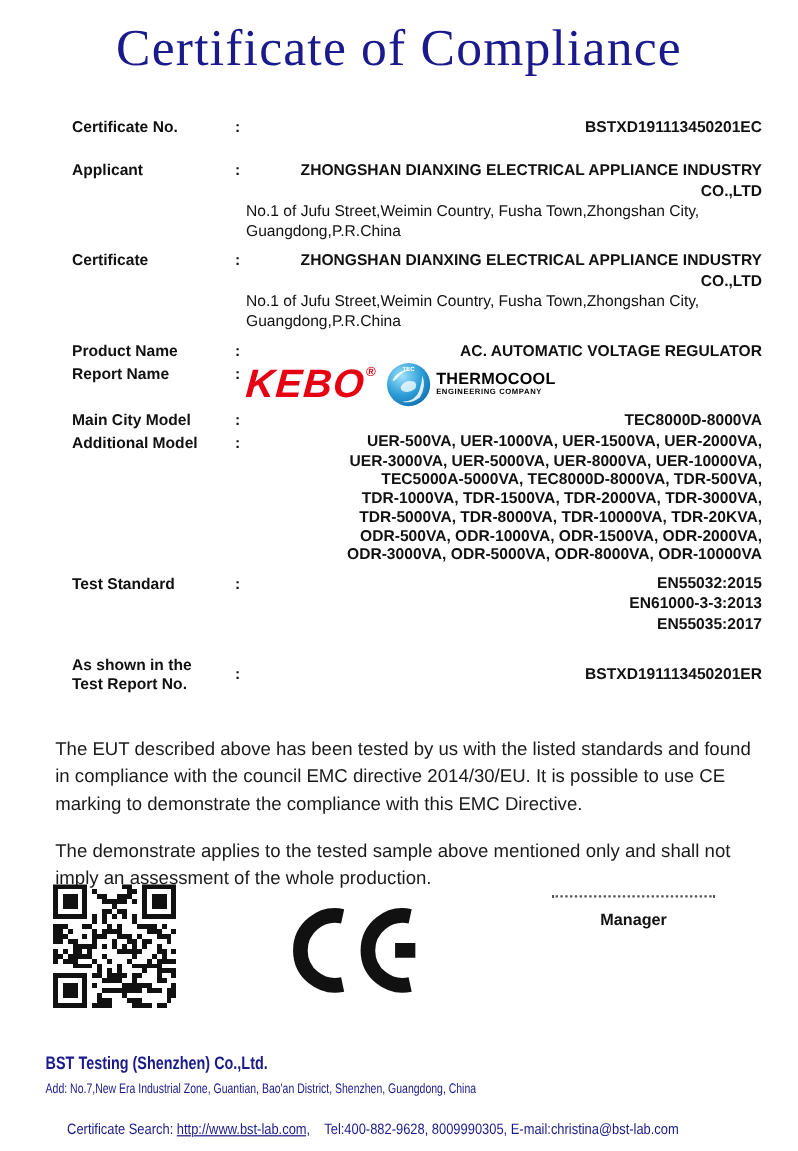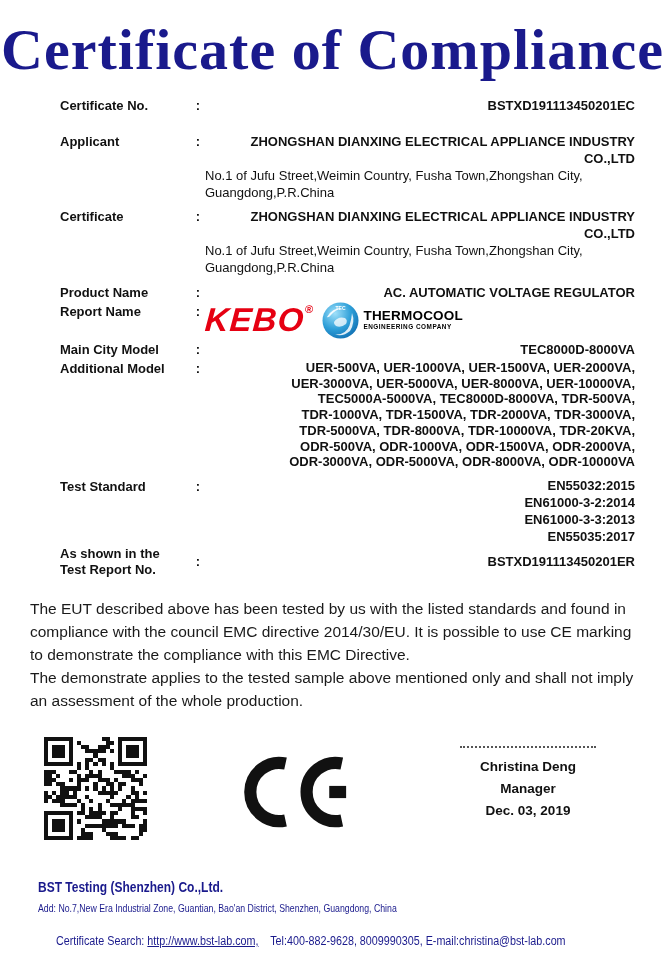--- a/index.html
+++ b/index.html
@@ -1,41 +1,41 @@
 <!DOCTYPE html>
 <html><head>
 <meta charset="utf-8">
 <style>
   html,body{margin:0;padding:0;background:#fff;}
   .page{position:relative;width:665px;height:959px;background:#ffffff;overflow:hidden;
         font-family:"Liberation Sans","DejaVu Sans",sans-serif;color:#111;}
   .title{position:absolute;top:16px;left:0;width:665px;margin:0;text-align:center;
-         font-family:"Liberation Serif","DejaVu Serif",serif;font-weight:700;
-         font-size:58px;letter-spacing:1px;color:#1a1a8c;}
+         font-family:"Liberation Serif","DejaVu Serif",serif;font-weight:400;
+         font-size:43px;letter-spacing:1px;color:#1a1a8c;}
   .row{position:absolute;left:60px;width:575px;font-size:13px;line-height:17px;}
   .lbl{position:absolute;left:0;top:0;width:132px;font-weight:700;white-space:nowrap;}
   .lbl .l2{display:block;}
   .colon{position:absolute;left:128px;top:0;width:20px;font-weight:700;text-align:center;}
   .val{position:absolute;left:145px;top:0;width:430px;white-space:nowrap;}
   .b{font-weight:700;text-align:right;}
   .vline{white-space:nowrap;}
   .lh15 .vline{line-height:15.7px;}
   .lh17 .vline{line-height:16.9px;}
   
   .logos{position:absolute;left:205px;top:299px;height:42px;display:flex;align-items:center;}
   .kebo{color:#e60012;font-weight:700;font-style:italic;font-size:33px;letter-spacing:1px;
         transform:skewX(-4deg);white-space:nowrap;}
   .kebo sup{font-size:11px;font-style:normal;vertical-align:18px;letter-spacing:0;}
   .thermo{display:flex;align-items:center;margin-left:10px;}
   .thermo-text{margin-left:4px;color:#000000;}
   .thermo-name{font-weight:700;font-size:13.5px;letter-spacing:0.2px;line-height:14px;white-space:nowrap;}
   .thermo-sub{font-weight:700;font-size:6.4px;letter-spacing:0.5px;line-height:8px;white-space:nowrap;}
   
   .statement{position:absolute;left:30px;top:597px;width:614px;font-size:15.5px;line-height:23px;color:#1a1a1a;}
-  .statement p{margin:0;}
+  .statement p{margin:16px;}
   
   .qr{position:absolute;left:43px;top:737px;}
   .ce{position:absolute;left:242px;top:752px;}
   .sig{position:absolute;left:444px;top:746px;width:168px;text-align:center;}
   .sig-line{width:136px;margin:0 auto 8px auto;border-top:2px dotted #555;height:0;}
   .sig div.t{font-weight:700;font-size:13.5px;line-height:22px;white-space:nowrap;}
   
   .footer{position:absolute;left:38px;top:878px;color:#1a1a8c;}
   .f1{font-weight:700;font-size:15px;transform:scaleX(0.80);transform-origin:left;white-space:nowrap;}
   .f2{margin-top:7px;font-size:11.5px;transform:scaleX(0.76);transform-origin:left;white-space:pre;}
@@ -131,21 +131,20 @@
       <div class="vline">ODR-500VA, ODR-1000VA, ODR-1500VA, ODR-2000VA,</div>
       <div class="vline">ODR-3000VA, ODR-5000VA, ODR-8000VA, ODR-10000VA</div>
     </div>
   </div>
 
   <div class="row lh17" style="top:478px">
     <div class="lbl">Test Standard</div>
     <div class="colon">:</div>
     <div class="val b">
       <div class="vline">EN55032:2015</div>
-      <div class="vline">EN61000-3-2:2014</div>
       <div class="vline">EN61000-3-3:2013</div>
       <div class="vline">EN55035:2017</div>
     </div>
   </div>
 
   <div class="row" style="top:546px;line-height:16px;">
     <div class="lbl">
       <span class="l2">As shown in the</span>
       <span class="l2">Test Report No.</span>
     </div>
@@ -471,23 +470,21 @@
       <path d="M 46.4 9.7 A 31 31 0 1 0 46.4 70.3"></path>
       <g transform="translate(60,0)">
         <path d="M 46.4 9.7 A 31 31 0 1 0 46.4 70.3"></path>
         <path d="M 33 40 H 51"></path>
       </g>
     </g>
   </svg>
 
   <div class="sig">
     <div class="sig-line"></div>
-    <div class="t">Christina Deng</div>
     <div class="t">Manager</div>
-    <div class="t">Dec. 03, 2019</div>
   </div>
 
   <div class="footer">
     <div class="f1">BST Testing (Shenzhen) Co.,Ltd.</div>
     <div class="f2">Add: No.7,New Era Industrial Zone, Guantian, Bao'an District, Shenzhen, Guangdong, China</div>
     <div class="f3">
       <span>Certificate Search: </span><a href="#">http://www.bst-lab.com,</a><span>    Tel:400-882-9628, 8009990305, E-mail:christina@bst-lab.com</span>
     </div>
   </div>
 

